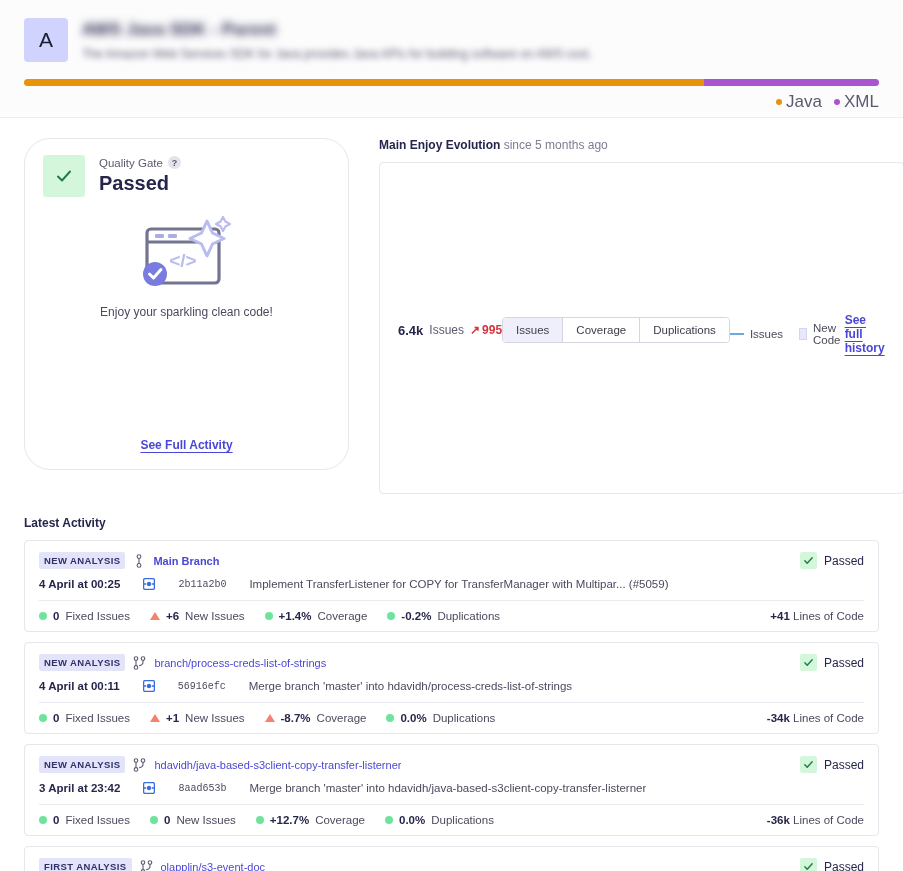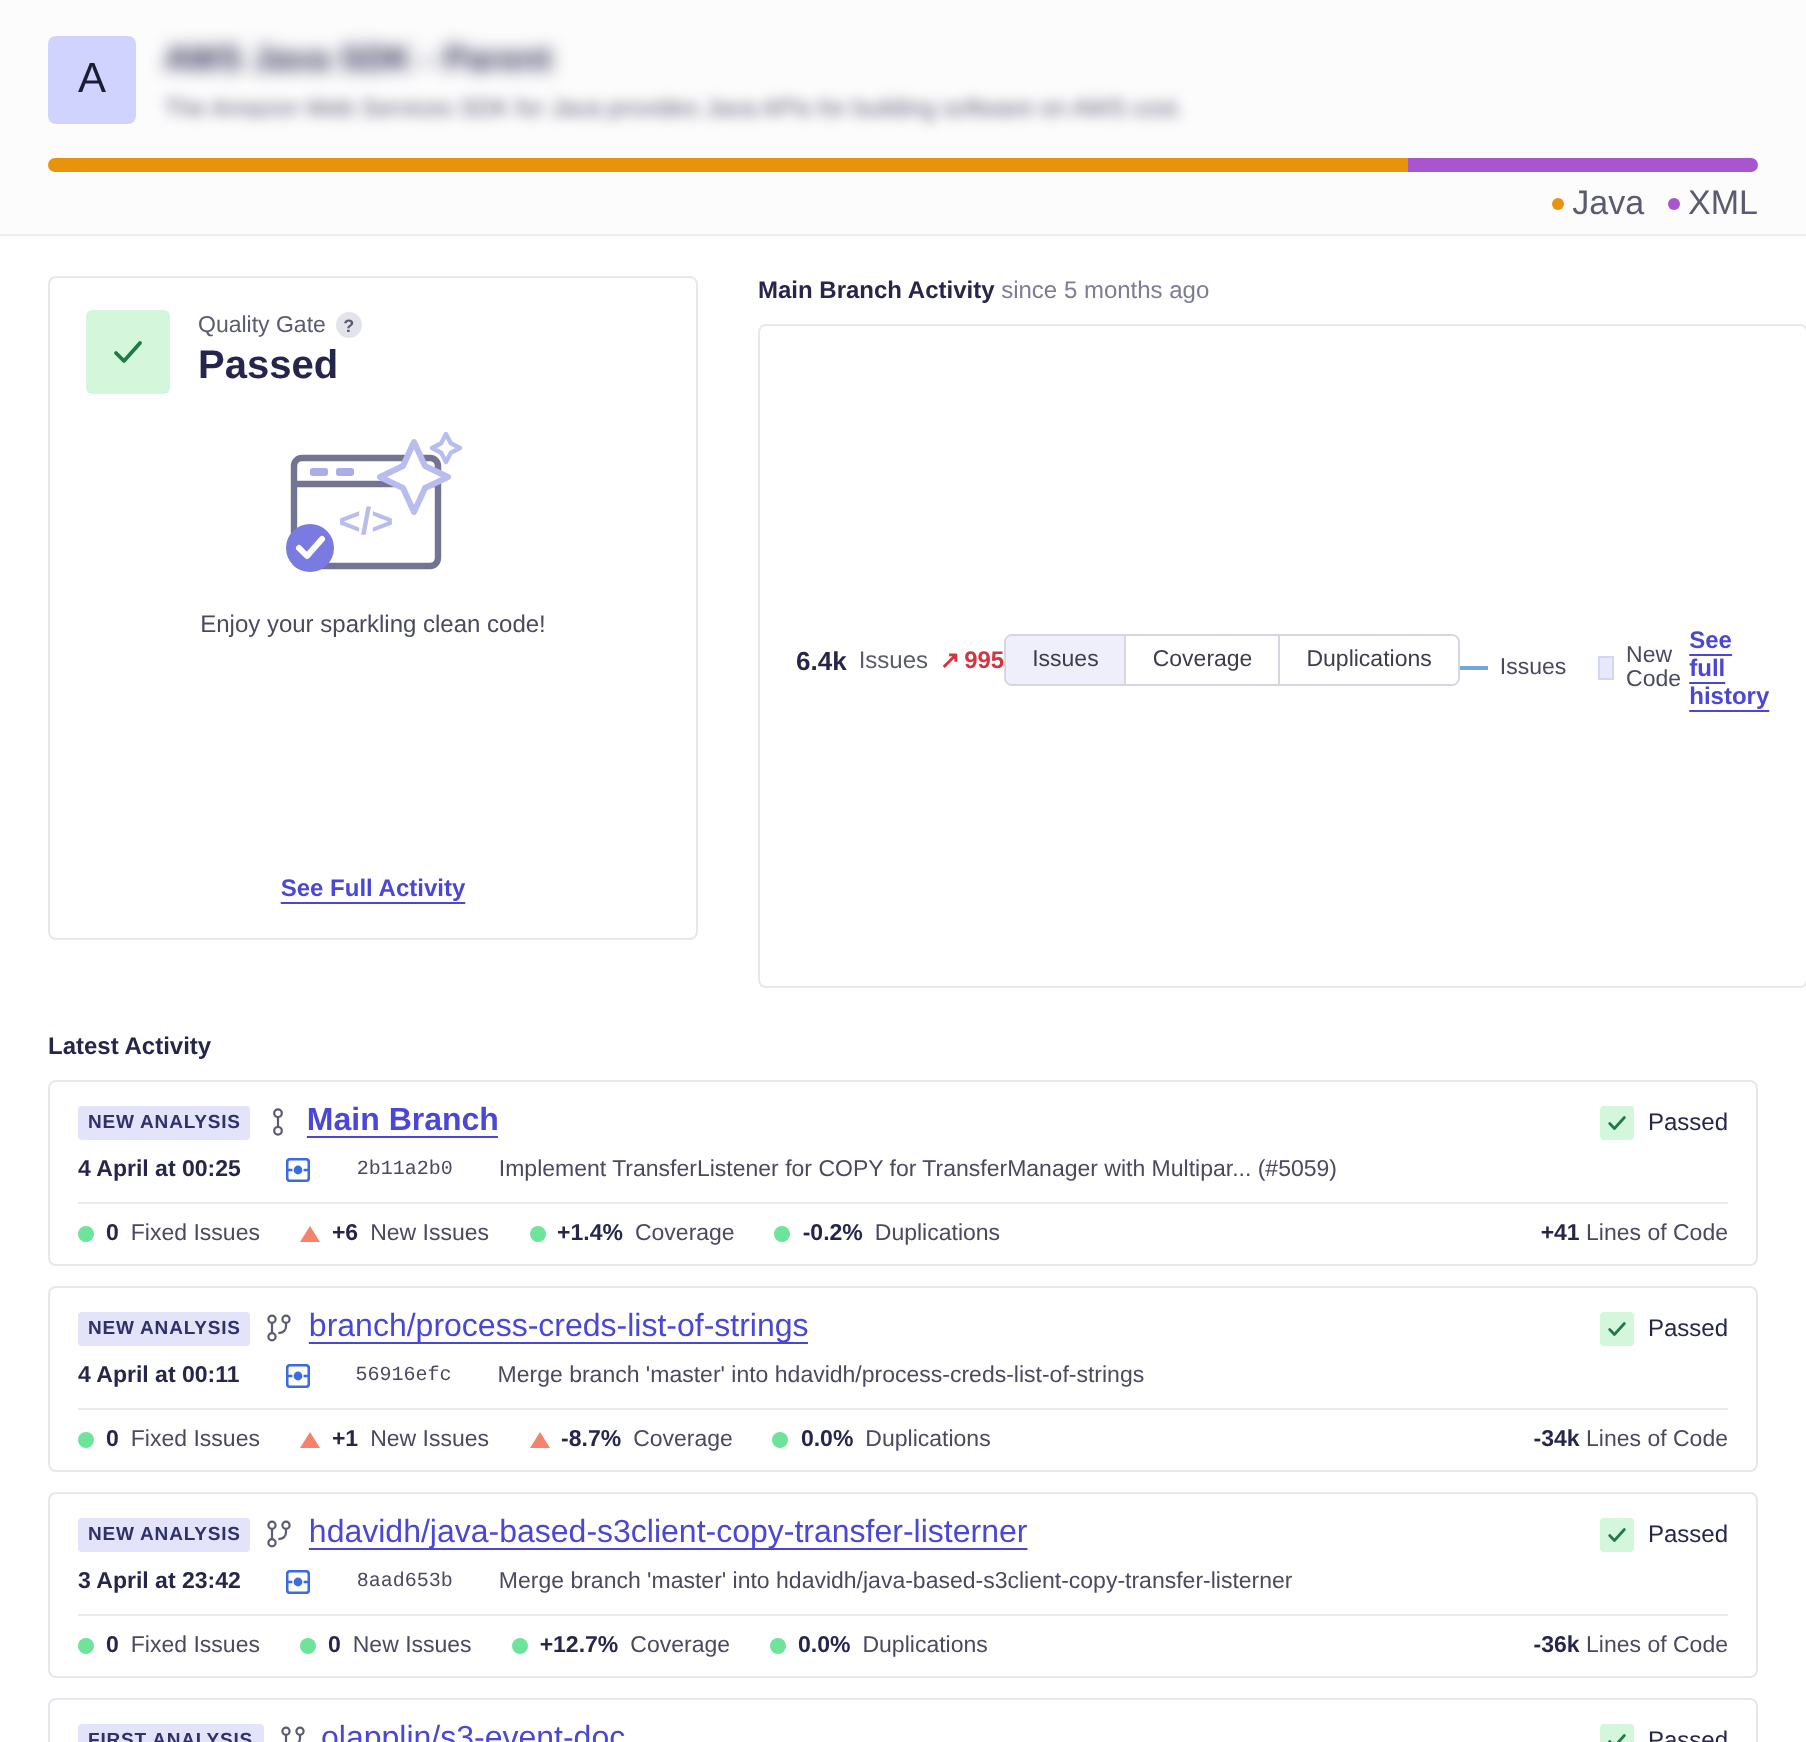--- a/index.html
+++ b/index.html
@@ -74,21 +74,21 @@
   .col-left { width: 325px; flex: 0 0 325px; }
   .col-right { flex: 1 1 auto; }
 
   .card {
     background: #FFFFFF;
     border: 1px solid #E6E6ED;
     border-radius: 4px;
   }
 
   
-  .qg-card { height: 332px; padding: 16px 18px 14px 18px; display: flex; flex-direction: column; }
+  .qg-card { height: 332px; padding: 16px 18px 14px 18px; display: flex; flex-direction: column; border-radius: 26px; }
   .qg-top { display: flex; align-items: flex-start; gap: 14px; }
   .qg-badge {
     width: 42px; height: 42px; background: #D4F7DC; border-radius: 3px;
     display: flex; align-items: center; justify-content: center;
   }
   .qg-badge svg { display: block; }
   .qg-labels { padding-top: 1px; }
   .qg-sub { font-size: 11.5px; color: #5A5A70; display: flex; align-items: center; gap: 5px; }
   .help-dot {
     width: 13px; height: 13px; border-radius: 50%; background: #E3E3EC;
@@ -134,21 +134,21 @@
     border: 1px solid #E6E6ED; border-radius: 4px; background: #FFFFFF;
     margin-bottom: 10px; padding: 11px 14px 0 14px;
   }
   .act-head { display: flex; align-items: center; justify-content: space-between; }
   .act-head-left { display: flex; align-items: center; gap: 8px; min-width: 0; }
   .badge-analysis {
     background: #E3E3FA; color: #30306B; font-size: 9.5px; font-weight: 700;
     letter-spacing: .4px; padding: 3px 5px; border-radius: 2px; white-space: nowrap;
   }
   .branch-link {
-    font-size: 16px; color: #4B47D6; text-decoration: underline;
+    font-size: 11px; color: #4B47D6; text-decoration: underline;
     text-underline-offset: 3px; cursor: pointer; font-weight: 400;
     white-space: nowrap; overflow: hidden; text-overflow: ellipsis;
   }
   .branch-link.main { font-weight: 700; }
   .status-pill { display: flex; align-items: center; gap: 7px; white-space: nowrap; }
   .status-pill .chk {
     width: 17px; height: 17px; background: #D4F7DC; border-radius: 2px;
     display: flex; align-items: center; justify-content: center;
   }
   .status-pill .txt { font-size: 12px; color: #26264C; font-weight: 400; }
@@ -243,21 +243,21 @@
           </div>
 
           <div class="qg-link-wrap">
             <a class="link">See Full Activity</a>
           </div>
         </div>
       </div>
 
       <div class="col-right">
         <div class="section-label">
-          <span>Main Branch Activity</span>
+          <span>Main Enjoy Evolution</span>
           <span class="sub">since 5 months ago</span>
         </div>
         <div class="card ev-card">
           <div class="ev-top">
             <div class="ev-metric">
               <b>6.4k</b>
               <span>Issues</span>
               <span class="ev-trend">
                 <span>↗</span>
                   <span>995</span>

